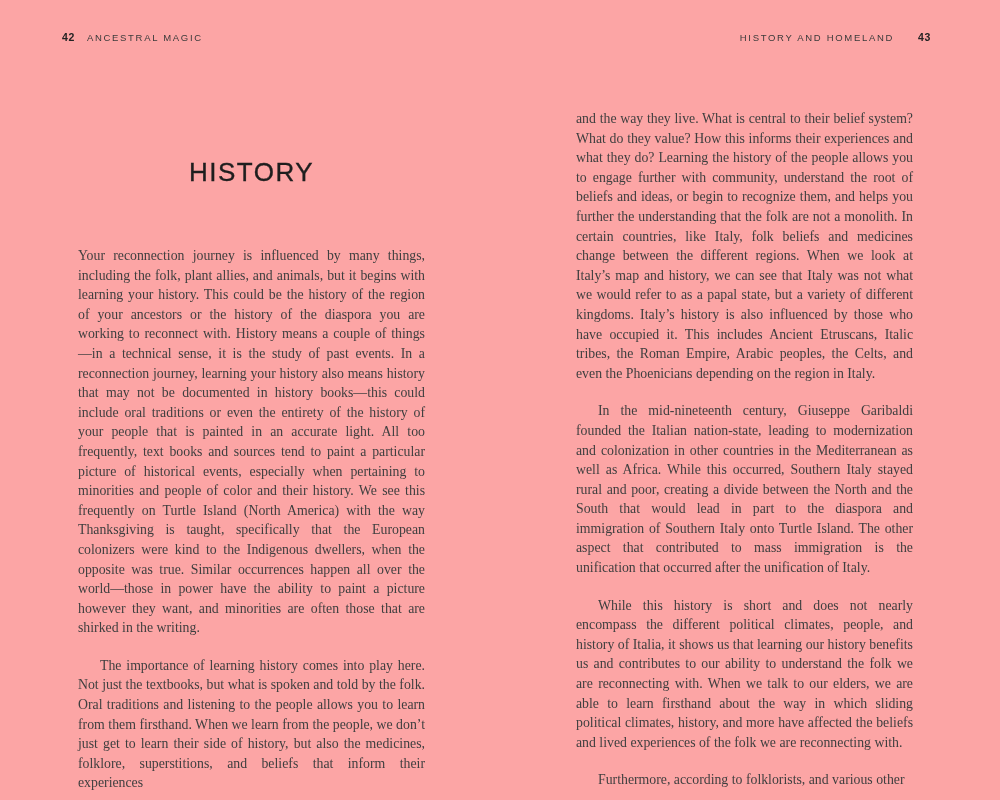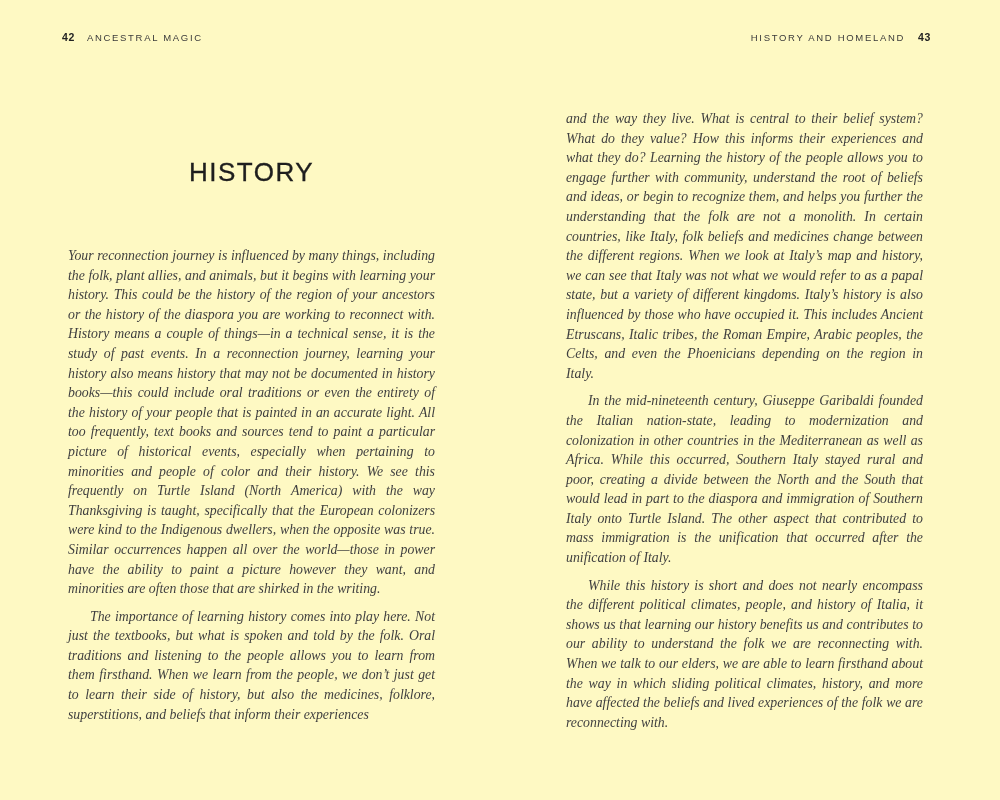--- a/index.html
+++ b/index.html
@@ -10,42 +10,42 @@
   body {
     width: 1000px;
     height: 800px;
     position: relative;
     overflow: hidden;
     font-family: "Liberation Serif", serif;
   }
   .spread {
     position: absolute;
     inset: 0;
-    background: #fef9c3;
+    background: #fca5a5;
   }
   
   .running-head {
     position: absolute;
     top: 31px;
     font-family: "Liberation Sans", sans-serif;
     font-size: 9.5px;
     color: #3a3a3a;
     letter-spacing: 1.7px;
     white-space: nowrap;
   }
   .running-head .pagenum {
     font-weight: bold;
     font-size: 10.5px;
     letter-spacing: 0.6px;
     color: #222222;
   }
   .running-head-left { left: 62px; }
   .running-head-left .pagenum { margin-right: 12px; }
   .running-head-right { right: 69px; }
-  .running-head-right .pagenum { margin-left: 13px; }
+  .running-head-right .pagenum { margin-left: 24px; }
 
   
   .page {
     position: absolute;
     top: 0;
   }
   .page-left {
     left: 60px;
     width: 383px;
   }
@@ -62,27 +62,26 @@
     font-size: 26px;
     line-height: 34px;
     letter-spacing: 1.5px;
     color: #1e1e1e;
     -webkit-text-stroke: 0.35px #1e1e1e;
   }
   .page-left .body-text { margin-top: 57px; }
   .page-right .body-text { margin-top: 109px; }
 
   .body-text p {
-    margin: 8px;
+    margin: 18px;
     font-size: 13.8px;
     line-height: 19.6px;
     text-align: justify;
     color: #3f3f3f;
     hyphens: none;
-    font-style: italic;
   }
   .body-text p.indent {
     text-indent: 22px;
   }
 </style>
 </head>
 <body>
 
 <div class="spread">
 
@@ -100,16 +99,17 @@
       <p>Your reconnection journey is influenced by many things, including the folk, plant allies, and animals, but it begins with learning your history. This could be the history of the region of your ancestors or the history of the diaspora you are working to reconnect with. History means a couple of things—in a technical sense, it is the study of past events. In a reconnection journey, learning your history also means history that may not be documented in history books—this could include oral traditions or even the entirety of the history of your people that is painted in an accurate light. All too frequently, text books and sources tend to paint a particular picture of historical events, especially when pertaining to minorities and people of color and their history. We see this frequently on Turtle Island (North America) with the way Thanksgiving is taught, specifically that the European colonizers were kind to the Indigenous dwellers, when the opposite was true. Similar occurrences happen all over the world—those in power have the ability to paint a picture however they want, and minorities are often those that are shirked in the writing.</p>
       <p class="indent">The importance of learning history comes into play here. Not just the textbooks, but what is spoken and told by the folk. Oral traditions and listening to the people allows you to learn from them firsthand. When we learn from the people, we don’t just get to learn their side of history, but also the medicines, folklore, superstitions, and beliefs that inform their experiences</p>
     </div>
   </main>
 
   <main class="page page-right">
     <div class="body-text">
       <p>and the way they live. What is central to their belief system? What do they value? How this informs their experiences and what they do? Learning the history of the people allows you to engage further with community, understand the root of beliefs and ideas, or begin to recognize them, and helps you further the understanding that the folk are not a monolith. In certain countries, like Italy, folk beliefs and medicines change between the different regions. When we look at Italy’s map and history, we can see that Italy was not what we would refer to as a papal state, but a variety of different kingdoms. Italy’s history is also influenced by those who have occupied it. This includes Ancient Etruscans, Italic tribes, the Roman Empire, Arabic peoples, the Celts, and even the Phoenicians depending on the region in Italy.</p>
       <p class="indent">In the mid-nineteenth century, Giuseppe Garibaldi founded the Italian nation-state, leading to modernization and colonization in other countries in the Mediterranean as well as Africa. While this occurred, Southern Italy stayed rural and poor, creating a divide between the North and the South that would lead in part to the diaspora and immigration of Southern Italy onto Turtle Island. The other aspect that contributed to mass immigration is the unification that occurred after the unification of Italy.</p>
       <p class="indent">While this history is short and does not nearly encompass the different political climates, people, and history of Italia, it shows us that learning our history benefits us and contributes to our ability to understand the folk we are reconnecting with. When we talk to our elders, we are able to learn firsthand about the way in which sliding political climates, history, and more have affected the beliefs and lived experiences of the folk we are reconnecting with.</p>
+      <p class="indent">Furthermore, according to folklorists, and various other</p>
     </div>
   </main>
 
 </div>
 
 </body></html>

